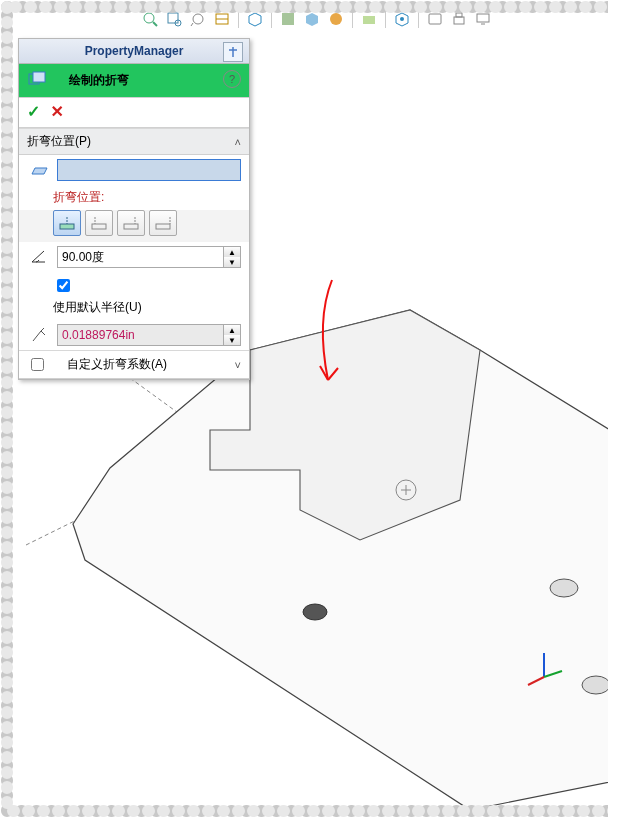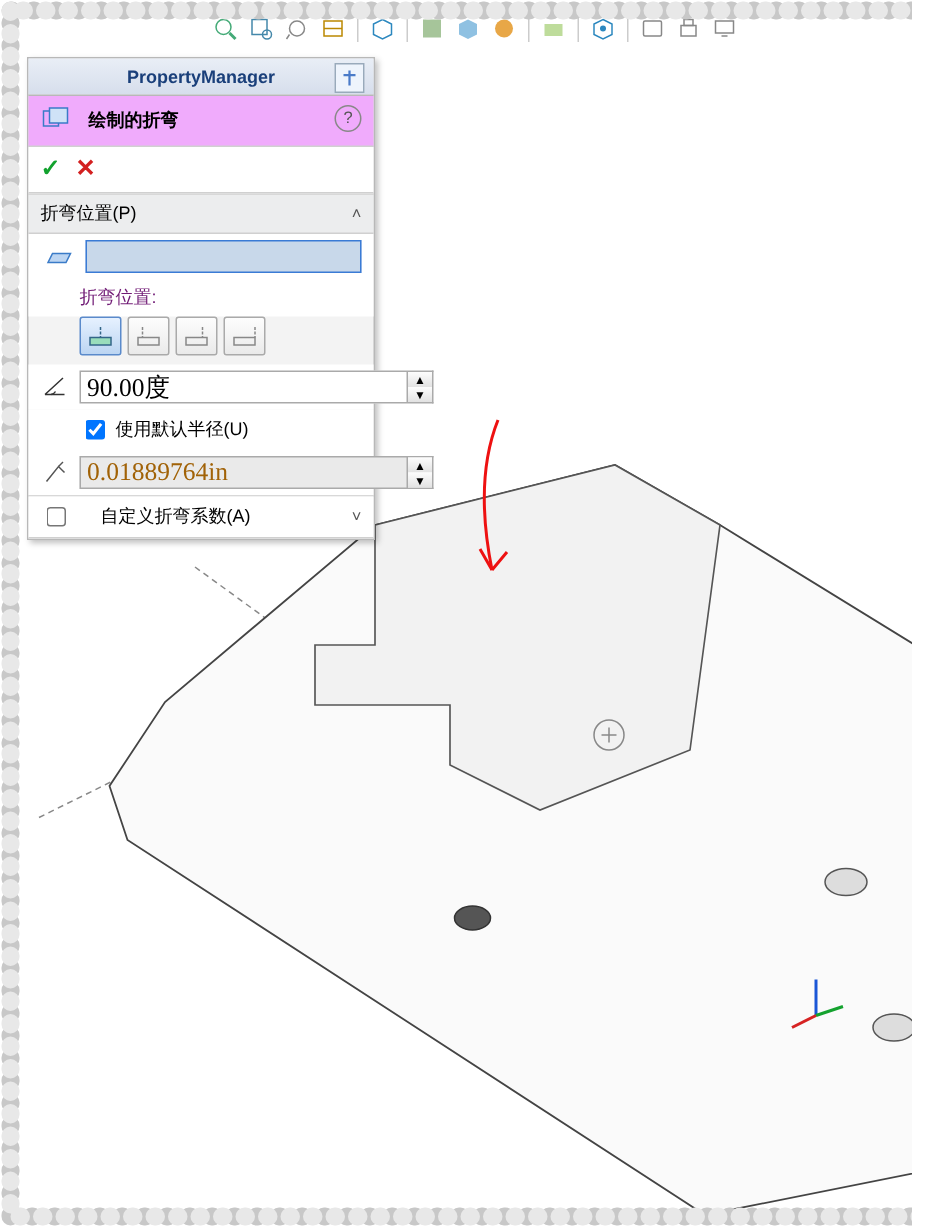--- a/index.html
+++ b/index.html
@@ -7,43 +7,43 @@
   .stamp { position:absolute; inset:0; pointer-events:none; }
 
   .toolbar { position:absolute; top:8px; left:140px; right:10px; height:22px; display:flex; align-items:center; gap:4px; }
   .tbicon { width:20px; height:20px; display:flex; align-items:center; justify-content:center; border-radius:2px; }
   .tbicon svg { width:16px; height:16px; }
   .tsep { width:1px; height:18px; background:#ccc; margin:0 2px; }
 
   .panel { position:absolute; top:38px; left:18px; width:230px; background:#f3f3f3; border:1px solid #b8b8b8; box-shadow:2px 2px 4px rgba(0,0,0,.25); }
   .phead { background:linear-gradient(#e9eef6,#d6deec); display:flex; align-items:center; justify-content:center; height:24px; position:relative; border-bottom:1px solid #b8b8b8; font-weight:bold; color:#1a3f7a; }
   .phead .pin { position:absolute; right:6px; top:3px; width:18px; height:18px; border:1px solid #9ab; background:#eef4fc; display:flex; align-items:center; justify-content:center; }
-  .pfeat { display:flex; align-items:center; padding:6px 8px; gap:12px; border-bottom:1px solid #d0d0d0; background:#f0abfc; position:relative;}
+  .pfeat { display:flex; align-items:center; padding:6px 8px; gap:22px; border-bottom:1px solid #d0d0d0; background:#22c55e; position:relative;}
   .pfeat .title { font-weight:bold; }
   .pfeat .help { position:absolute; right:8px; top:6px; width:16px; height:16px; border:1px solid #888; border-radius:50%; color:#555; font-size:11px; display:flex; align-items:center; justify-content:center; }
   .pcmd { display:flex; align-items:center; gap:10px; padding:4px 8px 6px; background:#fff; border-bottom:1px solid #d0d0d0;}
   .check { color:#12a22e; font-size:16px; font-weight:bold; }
   .cross { color:#d32020; font-size:16px; font-weight:bold; }
   .sect { border-top:1px solid #d8d8d8; }
   .shead { display:flex; align-items:center; justify-content:space-between; padding:4px 8px; background:#ecedee; border-bottom:1px solid #d0d0d0;}
   .chev { color:#555; font-size:11px; }
   .srow { display:flex; align-items:center; gap:6px; padding:4px 8px; background:#fff; }
   .sicon { width:24px; display:flex; align-items:center; justify-content:center; }
   .sicon svg { width:20px; height:20px; }
   .selbox { flex:1; background:#c8d8ea; border:1px solid #3a7bd5; height:20px; }
-  .label { font-size:12px; color:#701a75; }
+  .label { font-size:12px; color:#b91c1c; }
   .bendbtns { display:flex; gap:4px; padding-left:34px; padding-bottom:6px;}
   .bb { width:26px; height:24px; border:1px solid #aaa; background:linear-gradient(#fdfdfd,#eaeaea); display:flex; align-items:center; justify-content:center; border-radius:2px;}
   .bb.active { background:linear-gradient(#e6f1ff,#bcd5f2); border-color:#5a8acb;}
   .spin { flex:1; display:flex; }
-  .spin input { flex:1; height:20px; border:1px solid #aaa; padding:0 4px; font-size:17px;font-family:Liberation Serif, serif;}
+  .spin input { flex:1; height:20px; border:1px solid #aaa; padding:0 4px; font-size:12px;}
   .spud { width:16px; display:flex; flex-direction:column; border:1px solid #aaa; border-left:none;}
   .spud div { flex:1; display:flex; align-items:center; justify-content:center; font-size:8px; background:linear-gradient(#fdfdfd,#e2e2e2);}
-  .spin.dis input { background:#eaeaea; color:#a16207;}
-  .chk { display:flex; align-items:center; gap:4px; font-size:12px; padding:4px 8px 4px 34px; background:#fff;}
+  .spin.dis input { background:#eaeaea; color:#be185d;}
+  .chk { display:flex; align-items:flex-start; gap:4px; font-size:12px; padding:4px 8px 4px 34px; background:#fff;flex-direction:column;}
 
   .viewport { position:absolute; inset:0; }
   .triad { position:absolute; right:44px; bottom:128px; }
 </style>
 </head>
 <body>
 
 <div class="stage">
 
   <div class="viewport">

